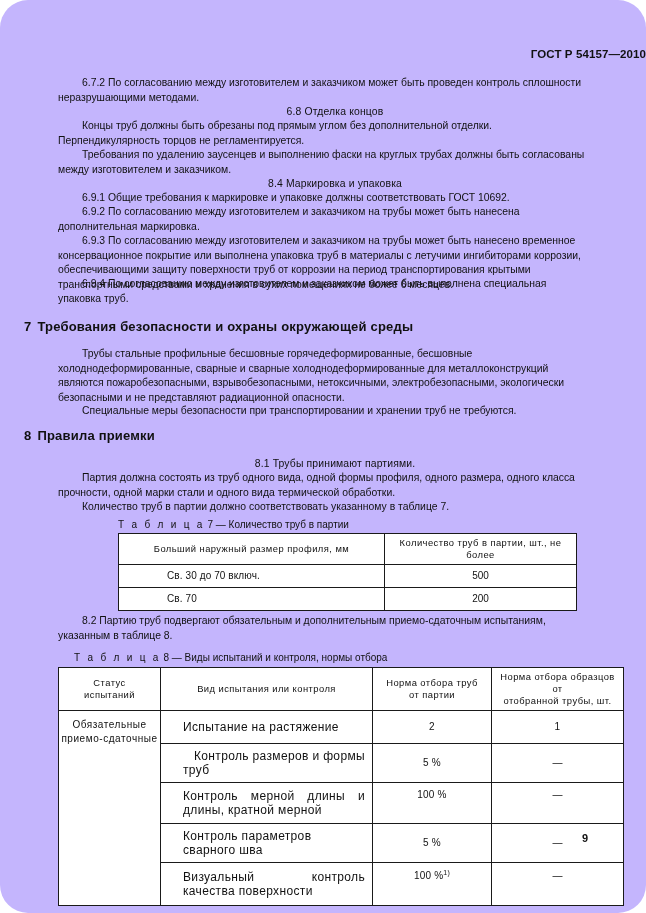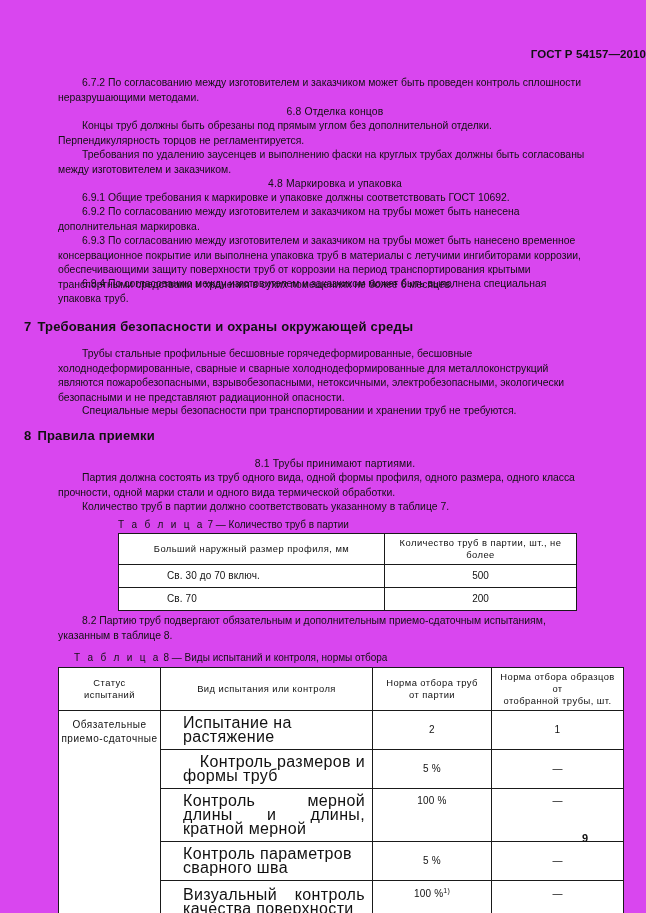--- a/index.html
+++ b/index.html
@@ -9,23 +9,24 @@
     background: #ffffff;
   }
   body {
     font-family: "Liberation Sans", sans-serif;
     color: #111111;
   }
   .page {
     position: relative;
     width: 646px;
     height: 913px;
-    background: #d946ef;
+    background: #c4b5fd;
     overflow: hidden;
     box-sizing: border-box;
+    border-radius: 28px;
   }
 
   
   .doc-header {
     position: absolute;
     right: 0;
     top: 48px;
     width: 100%;
     text-align: right;
     font-size: 11.5px;
@@ -120,21 +121,21 @@
   .t8 .h-norm2  { width: 123px; }
   .t8 .status-cell {
     text-align: center;
     font-size: 10px;
     letter-spacing: 0.55px;
     vertical-align: top;
     padding-top: 7px;
     line-height: 14px;
   }
   .t8 .kind-cell {
-    font-size: 16px;
+    font-size: 12px;
     letter-spacing: 0.35px;
     text-align: justify;
     text-align-last: left;
     padding: 5px 7px 5px 22px;
     line-height: 14px;
   }
   .t8 .kind-cell.single {
     text-align: left;
     padding-left: 22px;
   }
@@ -176,21 +177,21 @@
 
   <div class="body-block" style="left:58px; top:119px;">
     <p class="para">Концы труб должны быть обрезаны под прямым углом без дополнительной отделки. Перпендикулярность торцов не регламентируется.</p>
   </div>
 
   <div class="body-block" style="left:58px; top:148px;">
     <p class="para">Требования по удалению заусенцев и выполнению фаски на круглых трубах должны быть согласованы между изготовителем и заказчиком.</p>
   </div>
 
   <div class="body-block" style="left:58px; top:177px;">
-    <p class="subhead">4.8 Маркировка и упаковка</p>
+    <p class="subhead">8.4 Маркировка и упаковка</p>
   </div>
 
   <div class="body-block" style="left:58px; top:191px;">
     <p class="para">6.9.1 Общие требования к маркировке и упаковке должны соответствовать ГОСТ 10692.</p>
   </div>
 
   <div class="body-block" style="left:58px; top:205px;">
     <p class="para">6.9.2 По согласованию между изготовителем и заказчиком на трубы может быть нанесена дополнительная маркировка.</p>
   </div>
 

